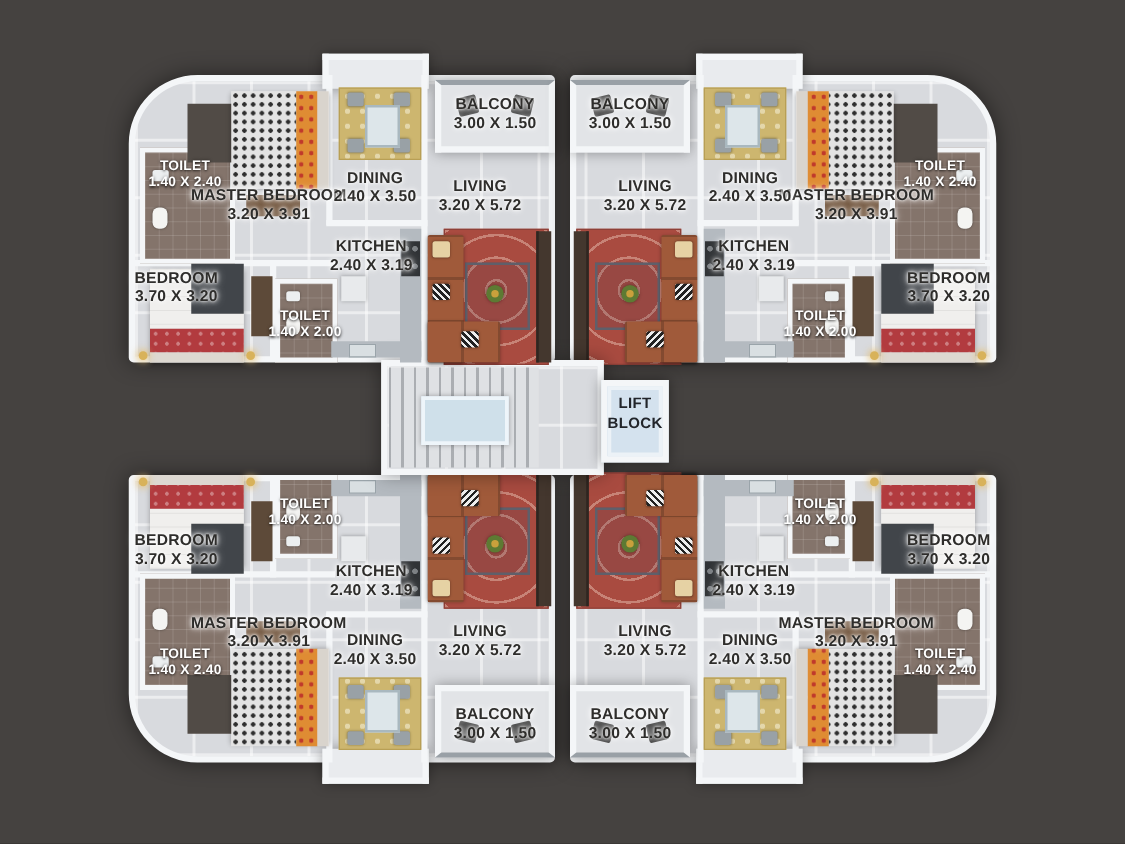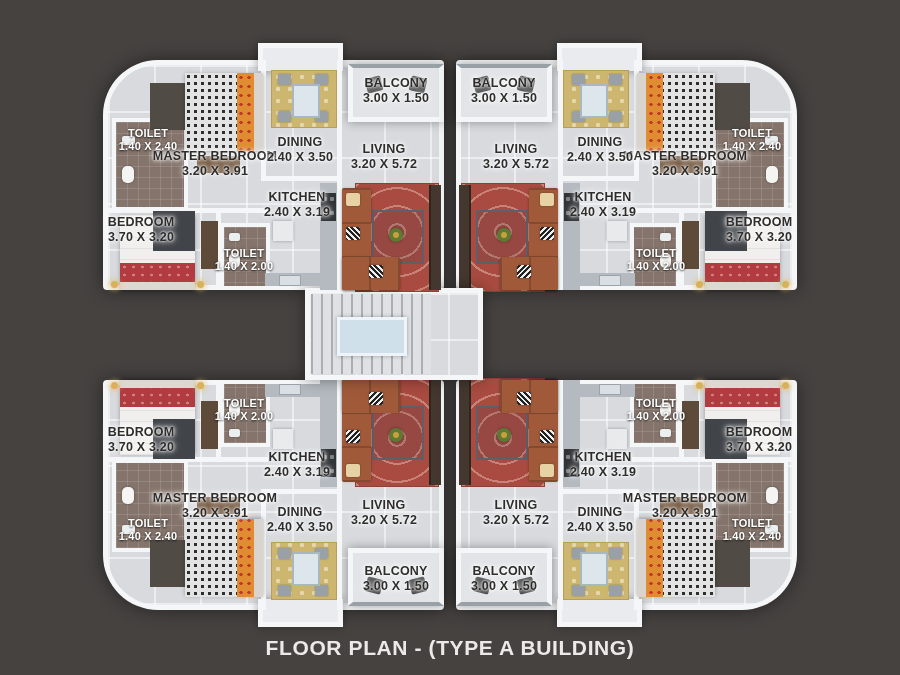--- a/index.html
+++ b/index.html
@@ -607,15 +607,20 @@
           <span class="dims">3.70 X 3.20</span>
         </span>
   </div>
 </div>
 
   <div class="core">
     <div class="stairs">
       <div class="landing"></div>
     </div>
   </div>
-
-  <div class="title">FLOOR PLAN - (TYPE A BUILDING)</div>
+  <div class="lift">
+    <div class="liftlbl">
+      <span>LIFT</span>
+        <span>BLOCK</span>
+    </div>
+  </div>
+
 </div>
 
 </body></html>

